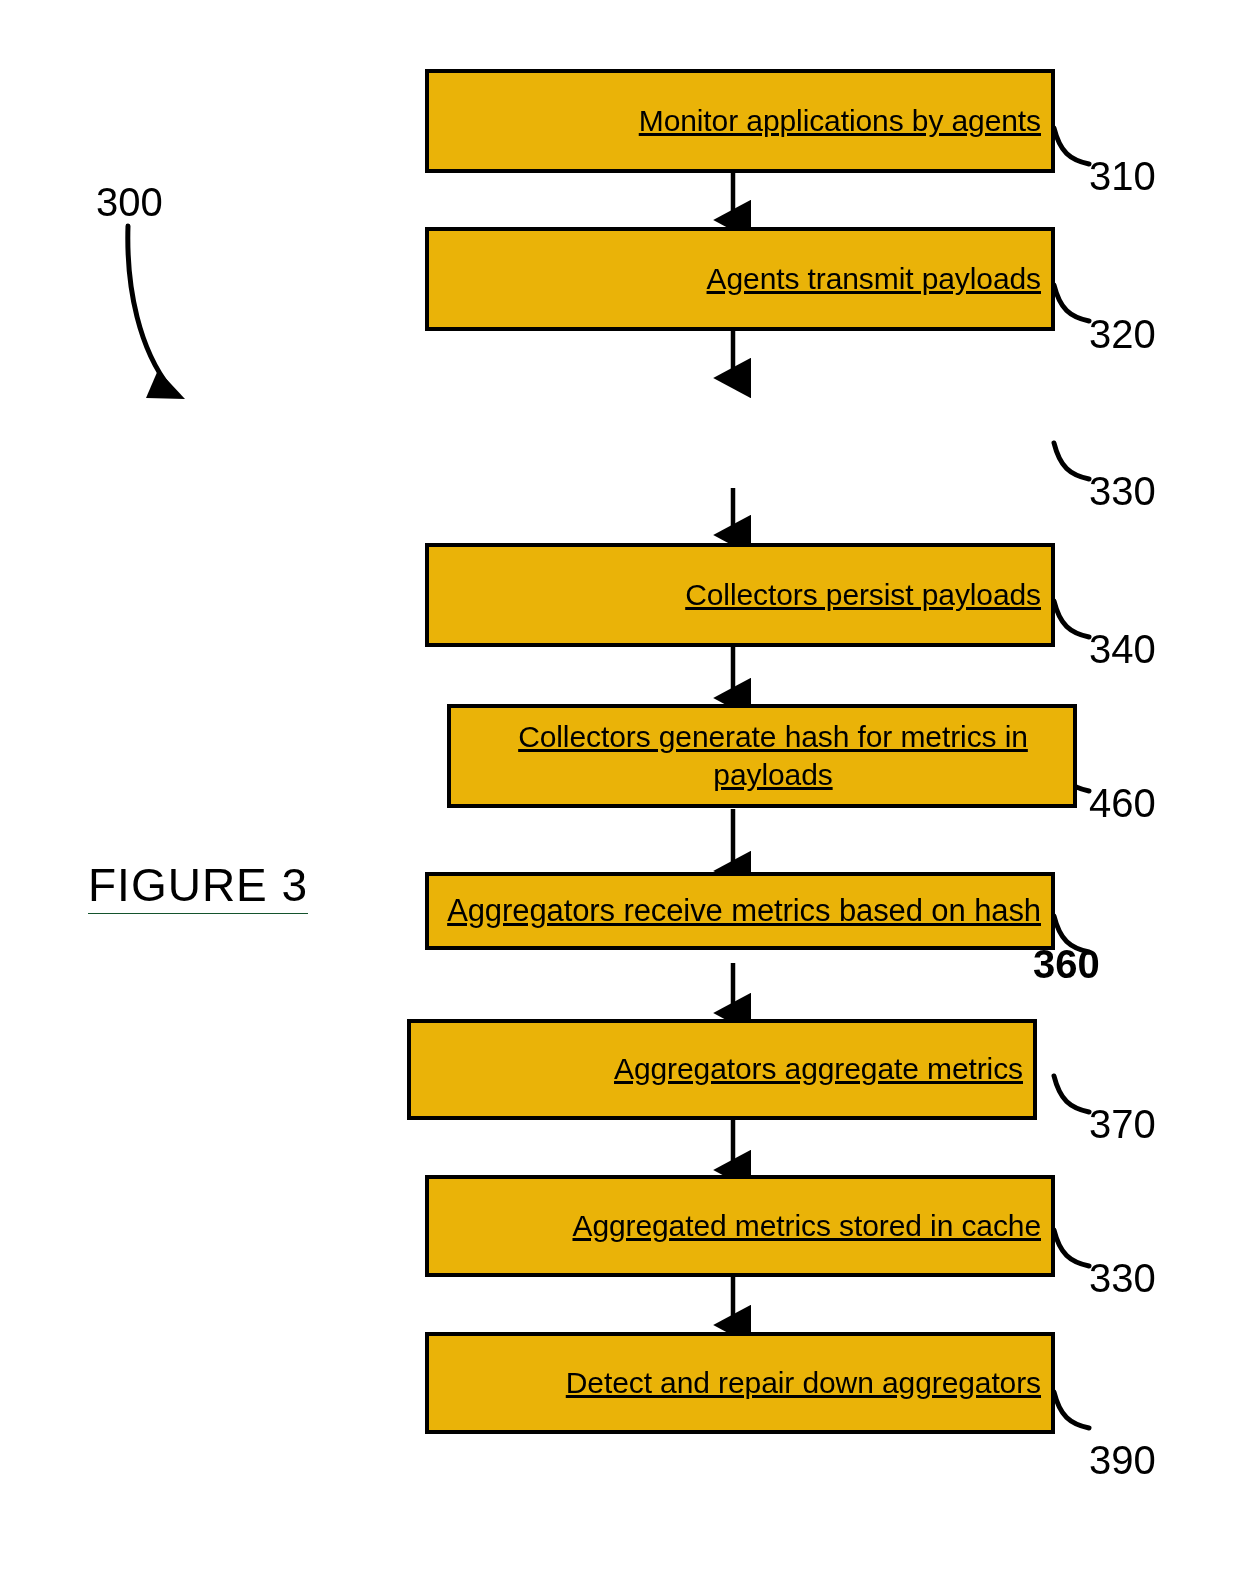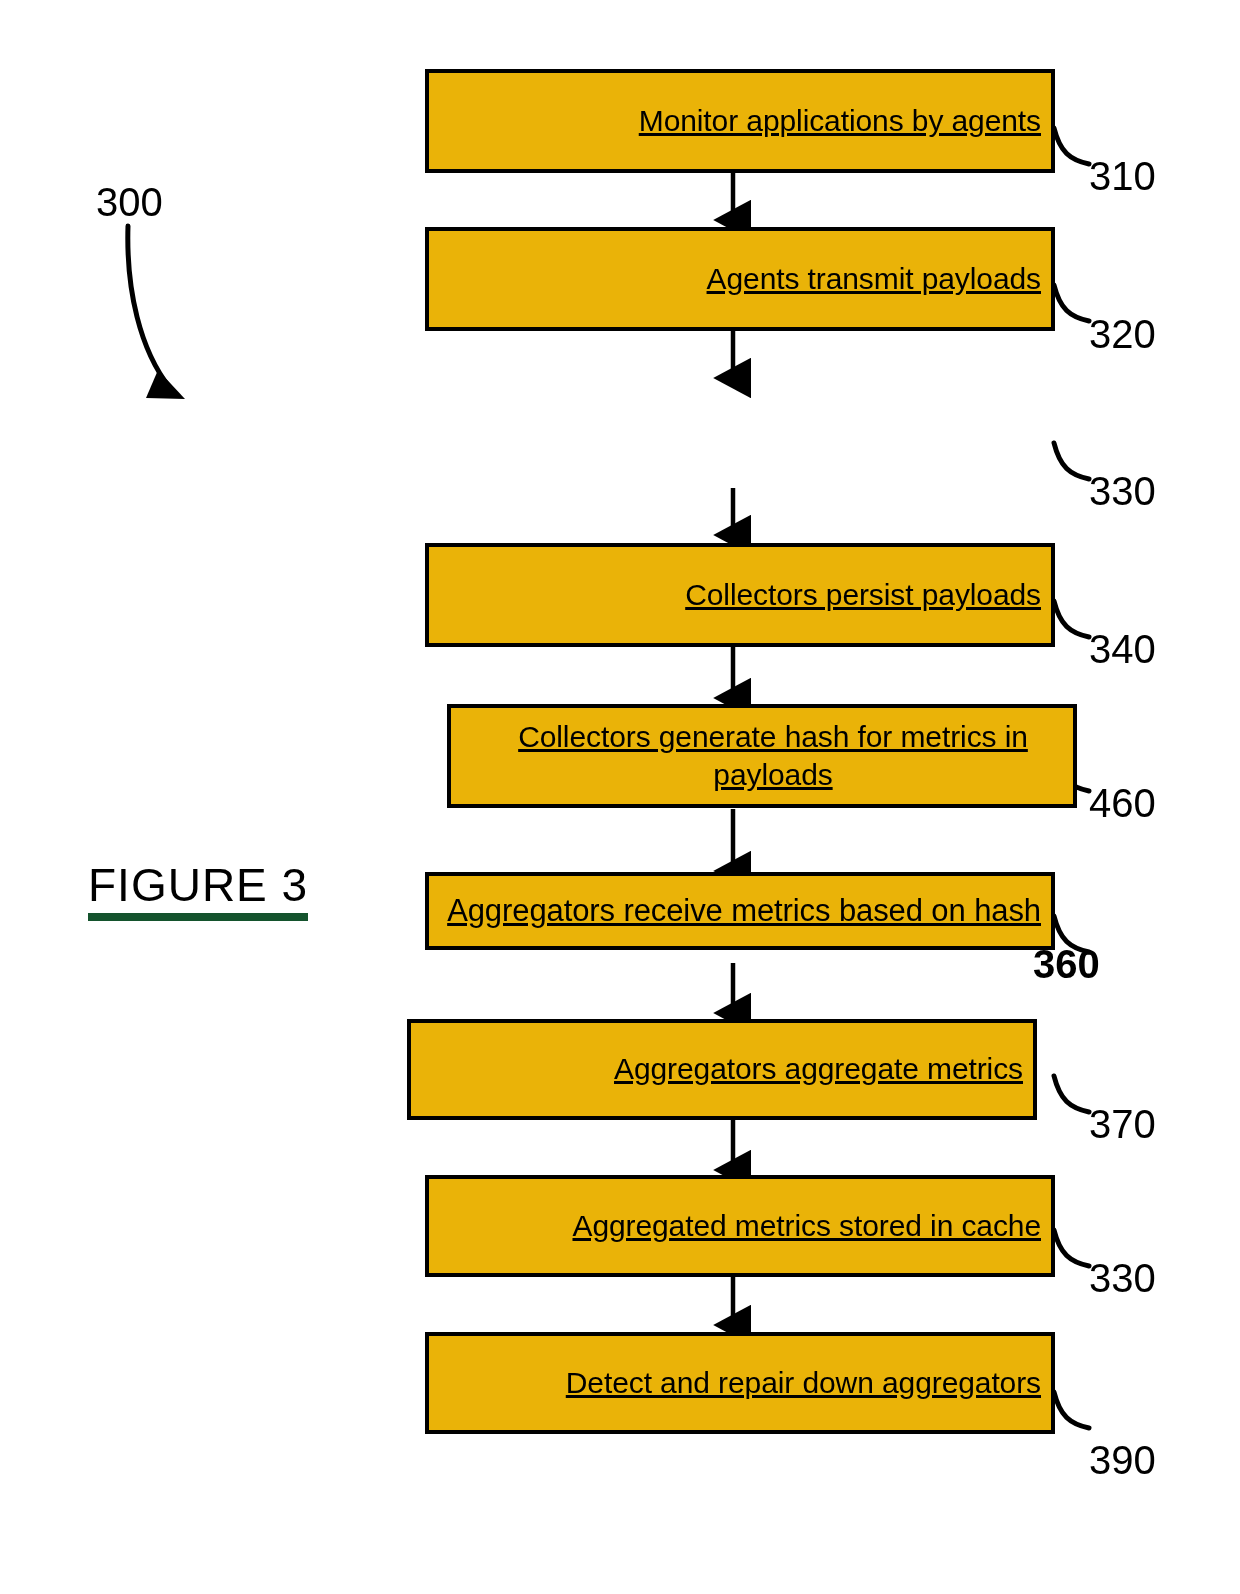--- a/index.html
+++ b/index.html
@@ -58,21 +58,21 @@
 
   
   #figure-caption {
     position: absolute;
     left: 88px;
     top: 862px;
     font-size: 46px;
     line-height: 1;
     letter-spacing: 1px;
     color: #000000;
-    border-bottom: 8px solid #14532d;
+    border-bottom: 1px solid #14532d;
     padding-bottom: 5px;
     white-space: nowrap;
   }
 
   
   #process-id {
     position: absolute;
     left: 96px;
     top: 182px;
     font-size: 40px;

